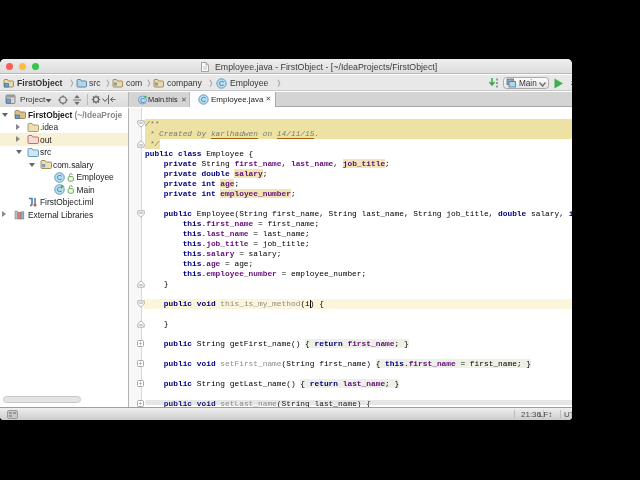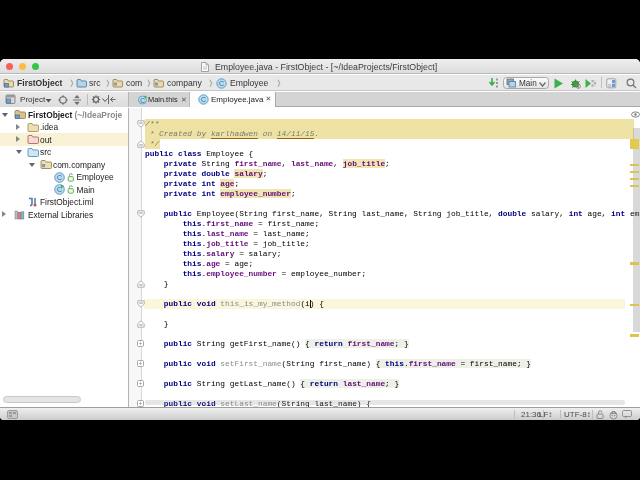--- a/index.html
+++ b/index.html
@@ -1,15 +1,15 @@
 <!DOCTYPE html>
 <html><head><meta charset="utf-8"><style>
 *{margin:0;padding:0;box-sizing:border-box}
 html,body{width:640px;height:480px;background:#000;overflow:hidden;font-family:"Liberation Sans",sans-serif}
-#win{position:absolute;left:0;top:59px;width:640px;height:361px;background:#fff;border-radius:5px 5px 4px 4px;overflow:hidden}
+#win{position:absolute;left:0;top:59px;width:572px;height:361px;background:#fff;border-radius:5px 5px 4px 4px;overflow:hidden}
 
 #titlebar{position:absolute;left:0;top:0;width:640px;height:15px;background:linear-gradient(#eeeeee,#dddddd);border-bottom:1px solid #b9b9b9}
 .light{position:absolute;top:4px;width:7px;height:7px;border-radius:50%}
 #title{position:absolute;top:2px;left:215px;font-size:8.8px;color:#3c3c3c;line-height:12px}
 
 #navbar{position:absolute;left:0;top:16px;width:640px;height:16px;background:#e8e8e8;border-bottom:1px solid #c6c6c6}
 .crumb{position:absolute;top:2.5px;font-size:8.6px;color:#333;line-height:11px}
 .chev{position:absolute;top:3.5px;font-size:7px;color:#aaaaaa;transform:scaleX(0.8)}
 
 #tabrow{position:absolute;left:0;top:33px;width:640px;height:15px;background:#d4d4d4;border-bottom:1px solid #a8a8a8}
@@ -225,21 +225,21 @@
         <div style="position:absolute;left:40px;top:1.5px;">src</div>
       </div>
       <div class="row" style="top:50px;">
         <div class="arr arrdown" style="position:absolute;left:29px;top:4.5px"></div>
         <div style="position:absolute;left:40px;top:1px">
           <svg width="12" height="10">
             <path d="M1 2.5 q0-1 1-1 h3 l1 1.5 h4.5 q1 0 1 1 v4.5 q0 1 -1 1 h-8.5 q-1 0 -1-1 z" fill="#ecdfb6" stroke="#a08347" stroke-width="0.9"></path>
             <rect x="2" y="5" width="3.2" height="3.2" fill="#7f9dbd"></rect>
           </svg>
         </div>
-        <div style="position:absolute;left:53px;top:1.5px;">com.company</div>
+        <div style="position:absolute;left:53px;top:1.5px;">com.salary</div>
       </div>
       <div class="row" style="top:62.5px;">
         <div style="position:absolute;left:54px;top:1px">
           <svg width="11" height="11">
             <circle cx="5.5" cy="5.5" r="4.8" fill="#b8dcf1" stroke="#5a93bd" stroke-width="0.9"></circle>
             <text x="5.5" y="8.3" font-size="7" fill="#33688f" text-anchor="middle" font-family="Liberation Sans">C</text>
           </svg>
         </div>
         <div style="position:absolute;left:67px;top:2px">
           <svg width="8" height="9">

